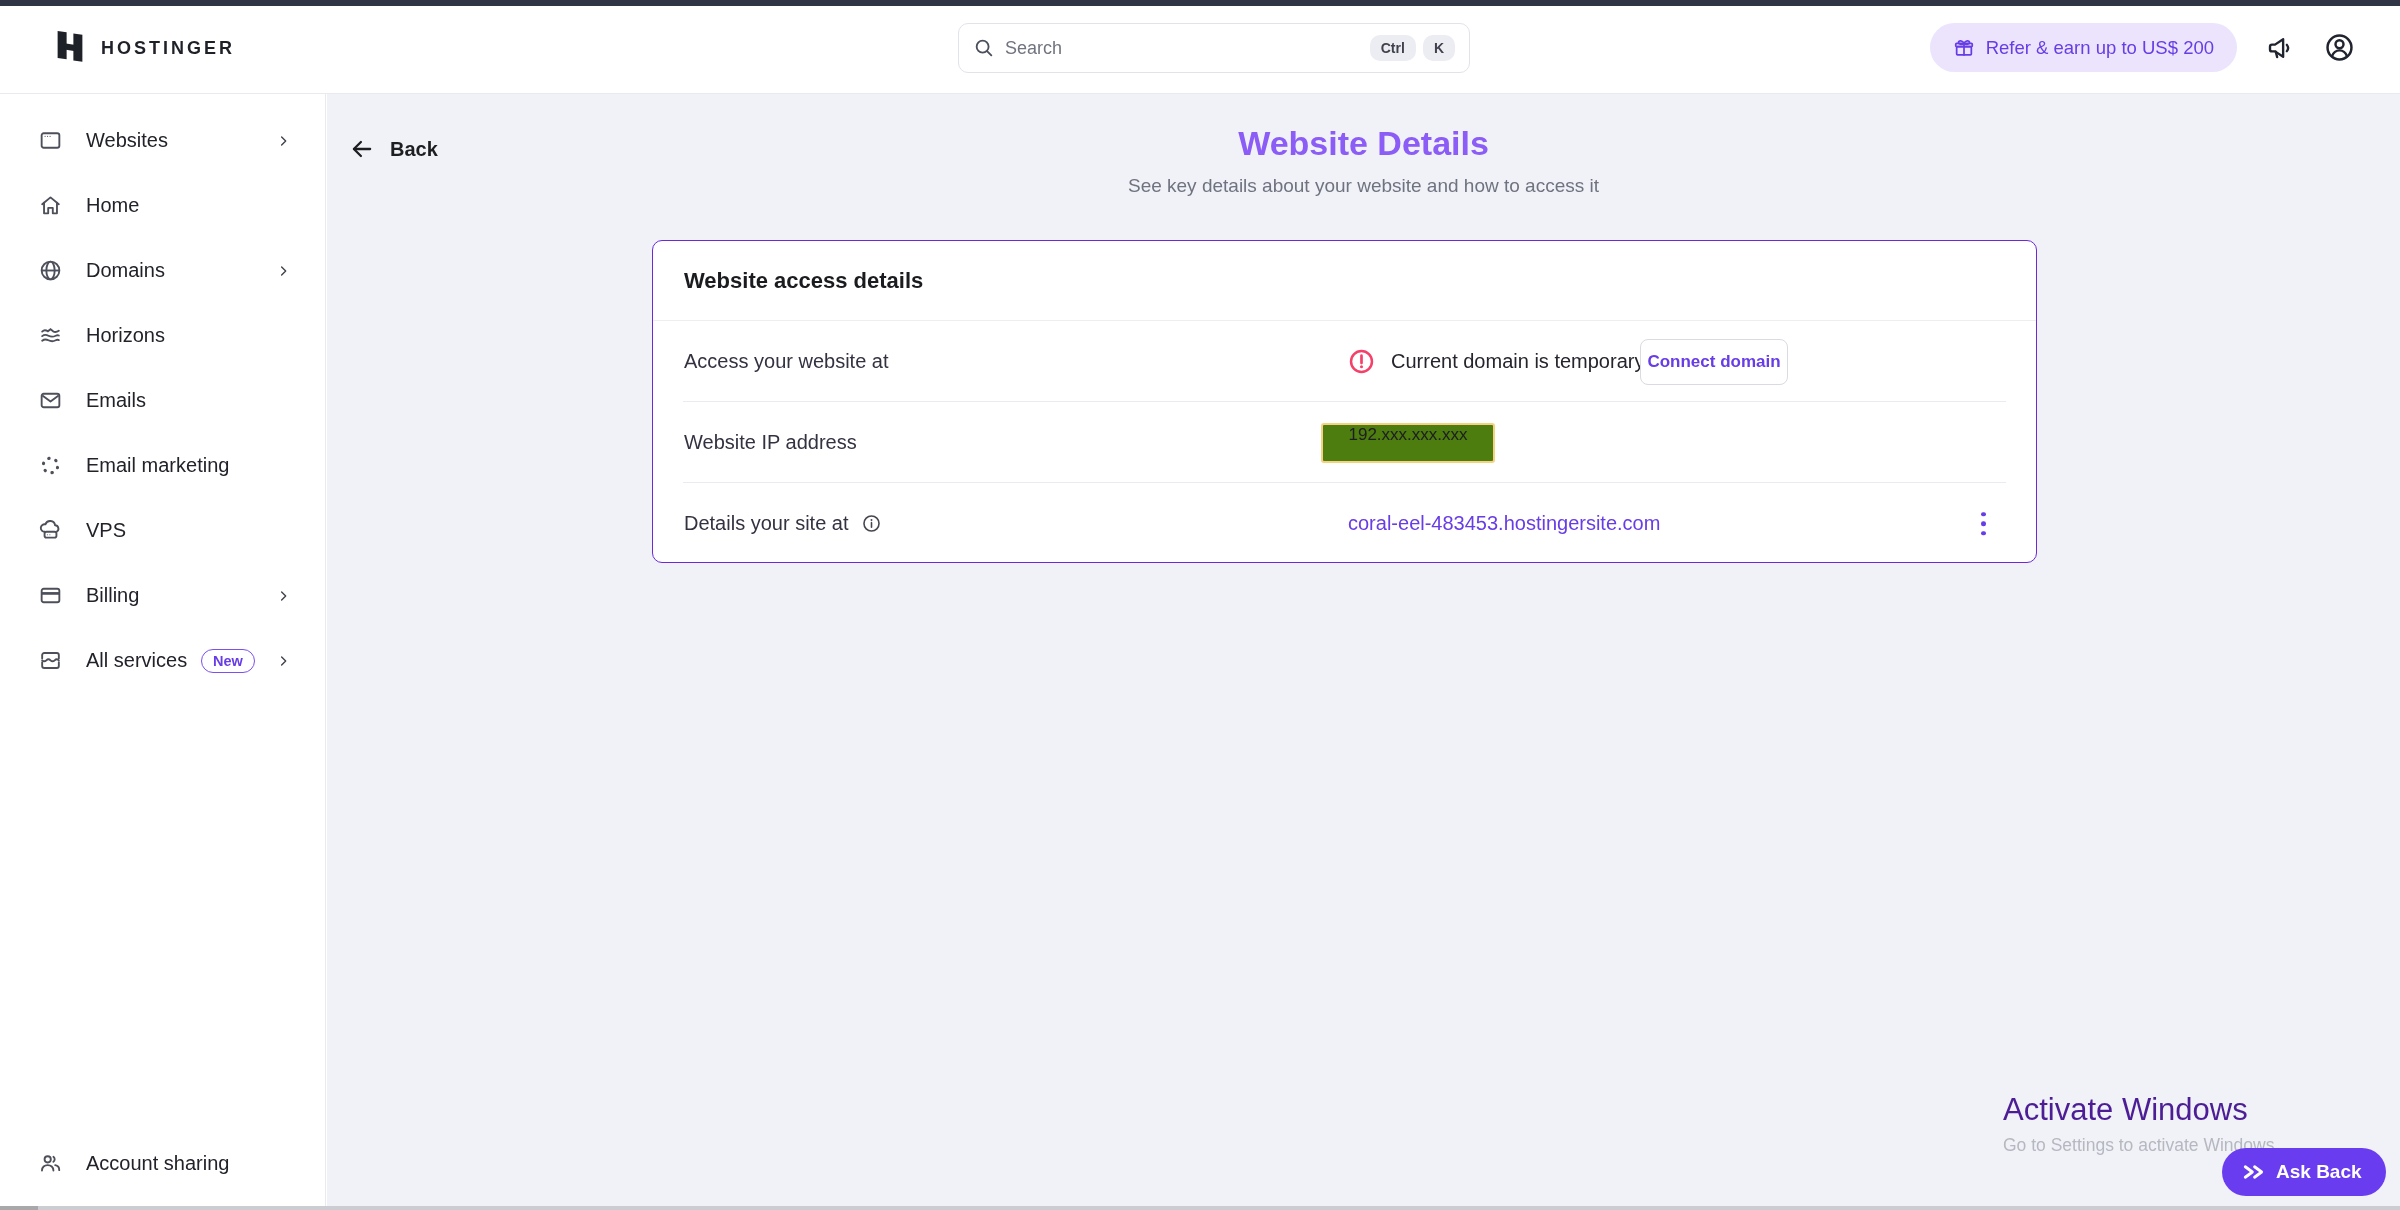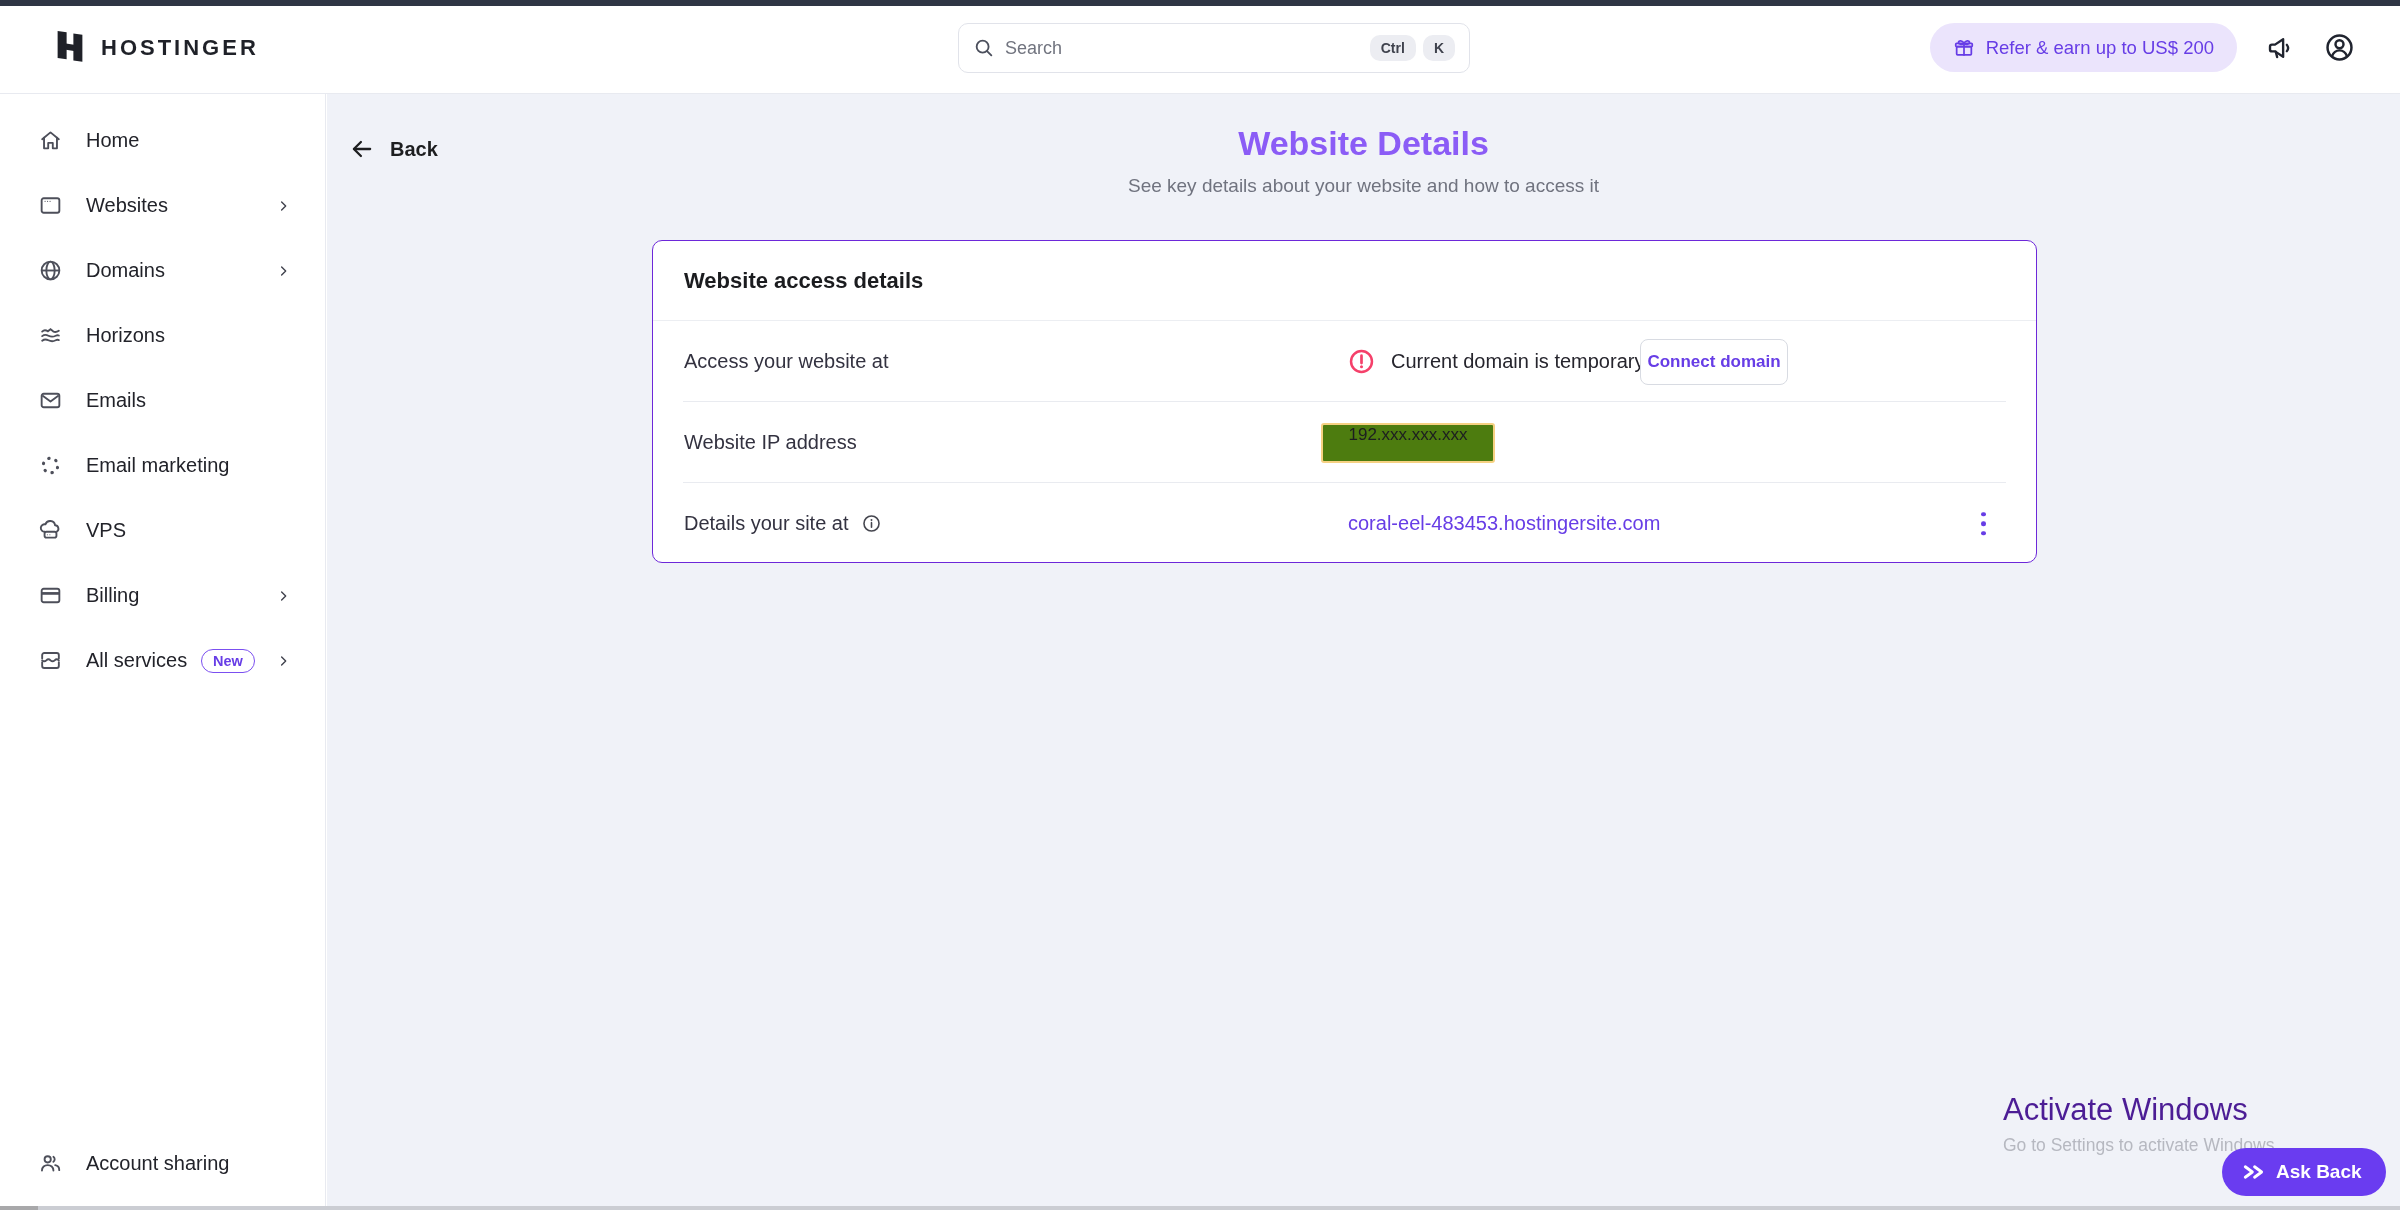--- a/index.html
+++ b/index.html
@@ -3,21 +3,21 @@
 <meta charset="utf-8">
 <style>
   * { margin:0; padding:0; box-sizing:border-box; }
   html,body { width:2400px; height:1210px; font-family:"Liberation Sans", sans-serif; background:#fff; overflow:hidden; }
   body { position:relative; }
 
   
   .top-strip { position:absolute; left:0; top:0; width:2400px; height:6px; background:#2f3544; }
   .header { position:absolute; left:0; top:6px; width:2400px; height:88px; background:#fff; border-bottom:1px solid #e8eaf0; }
   .logo { position:absolute; left:52px; top:24px; display:flex; align-items:center; gap:13px; }
-  .logo-text { font-size:22px; font-weight:700; letter-spacing:3px; color:#1f2128; }
+  .logo-text { font-size:18px; font-weight:700; letter-spacing:3px; color:#1f2128; }
 
   .search-bar { position:absolute; left:958px; top:17px; width:512px; height:50px; background:#fff;
     border:1px solid #e1e3ea; border-radius:10px; display:flex; align-items:center; padding:0 14px; }
   .search-input { flex:1; border:none; outline:none; font-size:18px; color:#3c3f49; margin-left:10px; font-family:"Liberation Sans",sans-serif; background:transparent; }
   .search-input::placeholder { color:#71747f; }
   .key-badge { background:#ecedf2; border-radius:10px; padding:5px 11px; font-size:14px; font-weight:700; color:#3f424d; margin-left:7px; }
 
   .header-right { position:absolute; right:44px; top:17px; display:flex; align-items:center; gap:28px; }
   .refer-pill { height:49px; background:#ebe4fc; border-radius:25px; display:flex; align-items:center; gap:11px;
     padding:0 23px; color:#673de6; font-size:18.5px; cursor:pointer; }
@@ -134,43 +134,43 @@
       </svg>
     </div>
   </div>
 </div>
 
 <div class="sidebar">
   <div class="side-nav">
 
     <div class="side-item">
       <span class="si-icon">
-        <svg width="25" height="25" viewBox="0 0 24 24" fill="none" stroke="#4d4f5a" stroke-width="1.8" stroke-linecap="round" stroke-linejoin="round">
-          <path d="M4 10.8 L12 4.2 L20 10.8"></path>
-            <path d="M5.8 9.4 V19.5 H9.8 V14.3 H14.2 V19.5 H18.2 V9.4"></path>
-        </svg>
-      </span>
-      <span class="si-label">Home</span>
-    </div>
-
-    <div class="side-item">
-      <span class="si-icon">
         <svg width="25" height="25" viewBox="0 0 24 24" fill="none" stroke="#4d4f5a" stroke-width="1.8">
           <rect x="3.5" y="5" width="17" height="14" rx="2"></rect>
           <circle cx="6.8" cy="8" r="0.55" fill="#4d4f5a" stroke="none"></circle>
           <circle cx="9.2" cy="8" r="0.55" fill="#4d4f5a" stroke="none"></circle>
           <circle cx="11.6" cy="8" r="0.55" fill="#4d4f5a" stroke="none"></circle>
         </svg>
       </span>
       <span class="si-label">Websites</span>
       <span class="si-chevron">
         <svg width="15" height="15" viewBox="0 0 24 24" fill="none" stroke="#3f414c" stroke-width="2.2" stroke-linecap="round" stroke-linejoin="round">
             <path d="M9 5.5 L15.5 12 L9 18.5"></path>
           </svg>
       </span>
+    </div>
+
+    <div class="side-item">
+      <span class="si-icon">
+        <svg width="25" height="25" viewBox="0 0 24 24" fill="none" stroke="#4d4f5a" stroke-width="1.8" stroke-linecap="round" stroke-linejoin="round">
+          <path d="M4 10.8 L12 4.2 L20 10.8"></path>
+            <path d="M5.8 9.4 V19.5 H9.8 V14.3 H14.2 V19.5 H18.2 V9.4"></path>
+        </svg>
+      </span>
+      <span class="si-label">Home</span>
     </div>
 
     <div class="side-item">
       <span class="si-icon">
         <svg width="25" height="25" viewBox="0 0 24 24" fill="none" stroke="#4d4f5a" stroke-width="1.8">
           <circle cx="12" cy="12" r="8.5"></circle>
             <ellipse cx="12" cy="12" rx="4" ry="8.5"></ellipse>
             <path d="M3.5 12 H20.5"></path>
         </svg>
       </span>

